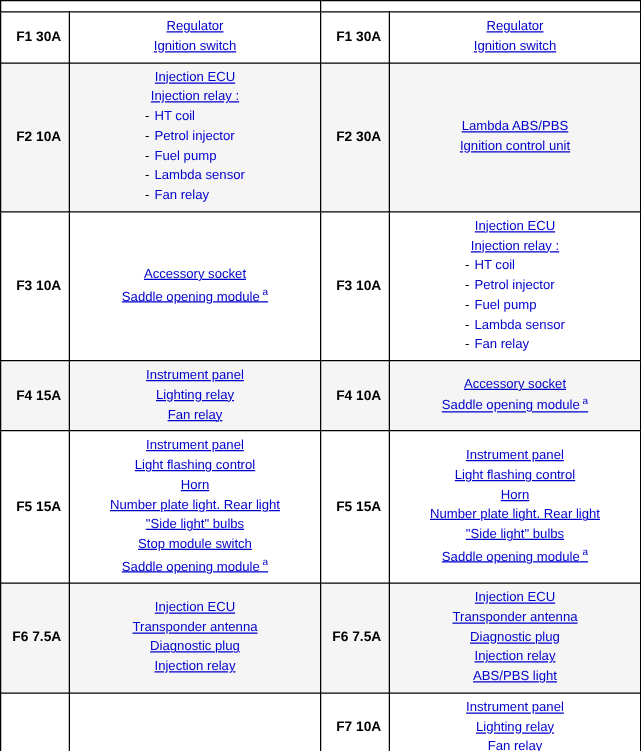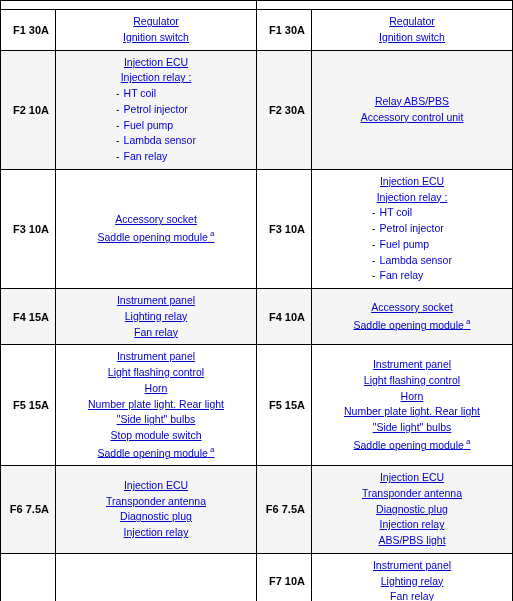--- a/index.html
+++ b/index.html
@@ -97,22 +97,22 @@
               <span>Fuel pump</span>
             </div><div class="item">
               <span class="dash">-</span>
               <span>Lambda sensor</span>
             </div><div class="item">
               <span class="dash">-</span>
               <span>Fan relay</span>
             </div></div></td>
         <td class="fuse-label">F2 30A</td>
         <td>
-          <div class="cell-content">Relay ABS/PBS</div>
-          <div class="cell-content">Accessory control unit</div>
+          <div class="cell-content">Lambda ABS/PBS</div>
+          <div class="cell-content">Ignition control unit</div>
         </td>
       </tr>
       <tr>
         <td class="fuse-label">F3 10A</td>
         <td>
           <div class="cell-content">Accessory socket</div>
           <div class="cell-content">Saddle opening module<sup class="superscript"> a</sup></div>
         </td>
         <td class="fuse-label">F3 10A</td>
         <td><div class="cell-content">Injection ECU</div><div class="cell-content">Injection relay :</div><div class="bullet-list"><div class="item">

